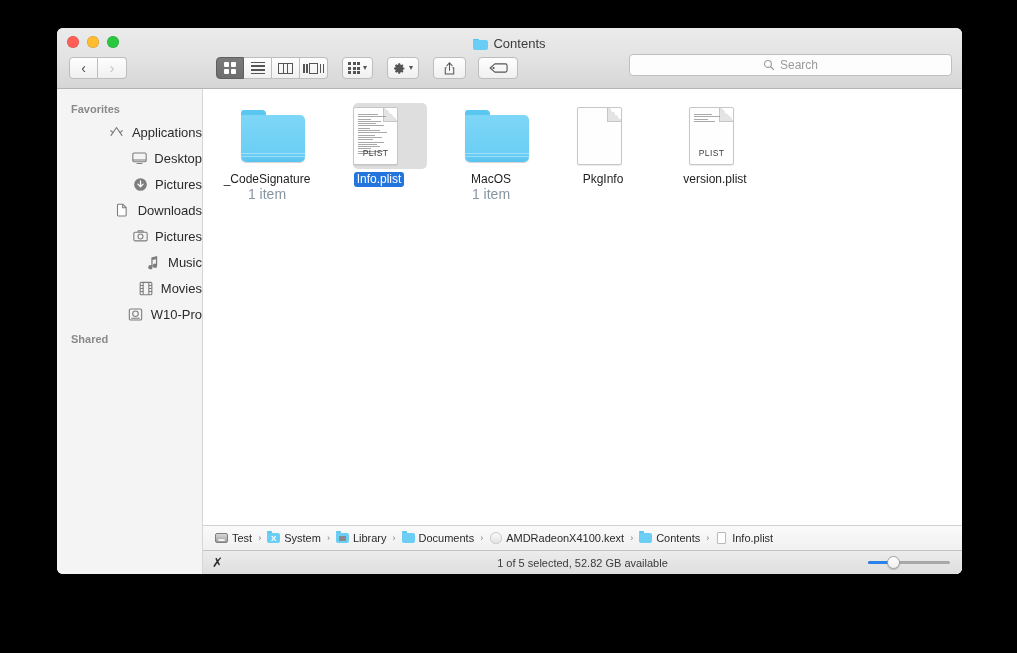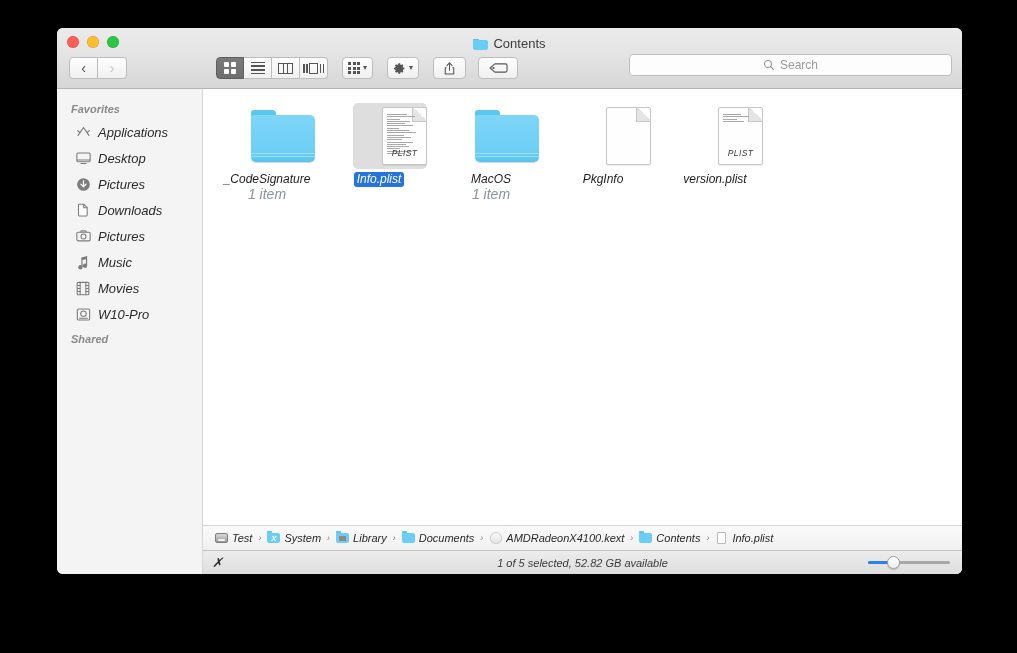--- a/index.html
+++ b/index.html
@@ -170,21 +170,21 @@
     border-radius: 4px;
     box-sizing: border-box;
     display: flex;
     align-items: center;
     justify-content: center;
     gap: 5px;
   }
   .search-ph { font-size: 12px; color: #9a9a9a; }
 
   
-  .body-row { flex: 1 1 auto; display: flex; min-height: 0; font-style: italic; }
+  .body-row { flex: 1 1 auto; display: flex; min-height: 0; }
 
   .sidebar {
     width: 146px;
     flex: 0 0 146px;
     background: #f4f4f4;
     border-right: 1px solid #d6d6d6;
     padding-top: 8px;
     box-sizing: border-box;
     overflow: hidden;
   }
@@ -196,20 +196,21 @@
   }
   .sb-item {
     height: 26px;
     display: flex;
     align-items: center;
     gap: 7px;
     padding-left: 18px;
     font-size: 13px;
     color: #2b2b2b;
     cursor: default;
+    justify-content: flex-end;
   }
   .sb-icon {
     width: 16px; height: 16px;
     flex: 0 0 16px;
     display: flex; align-items: center; justify-content: center;
     color: #7d7d7d;
   }
   .sb-icon svg { display: block; }
 
   .content {
@@ -233,21 +234,21 @@
     padding-top: 0;
     display: flex;
     flex-direction: column;
     align-items: center;
     cursor: default;
   }
   .thumb {
     width: 74px; height: 66px;
     display: flex;
     align-items: center;
-    justify-content: flex-end;
+    justify-content: flex-start;
     border-radius: 5px;
     margin-left: 22px;
   }
   .thumb.selected { background: #dedede; }
 
   
   .folder {
     position: relative;
     width: 64px; height: 52px;
   }

